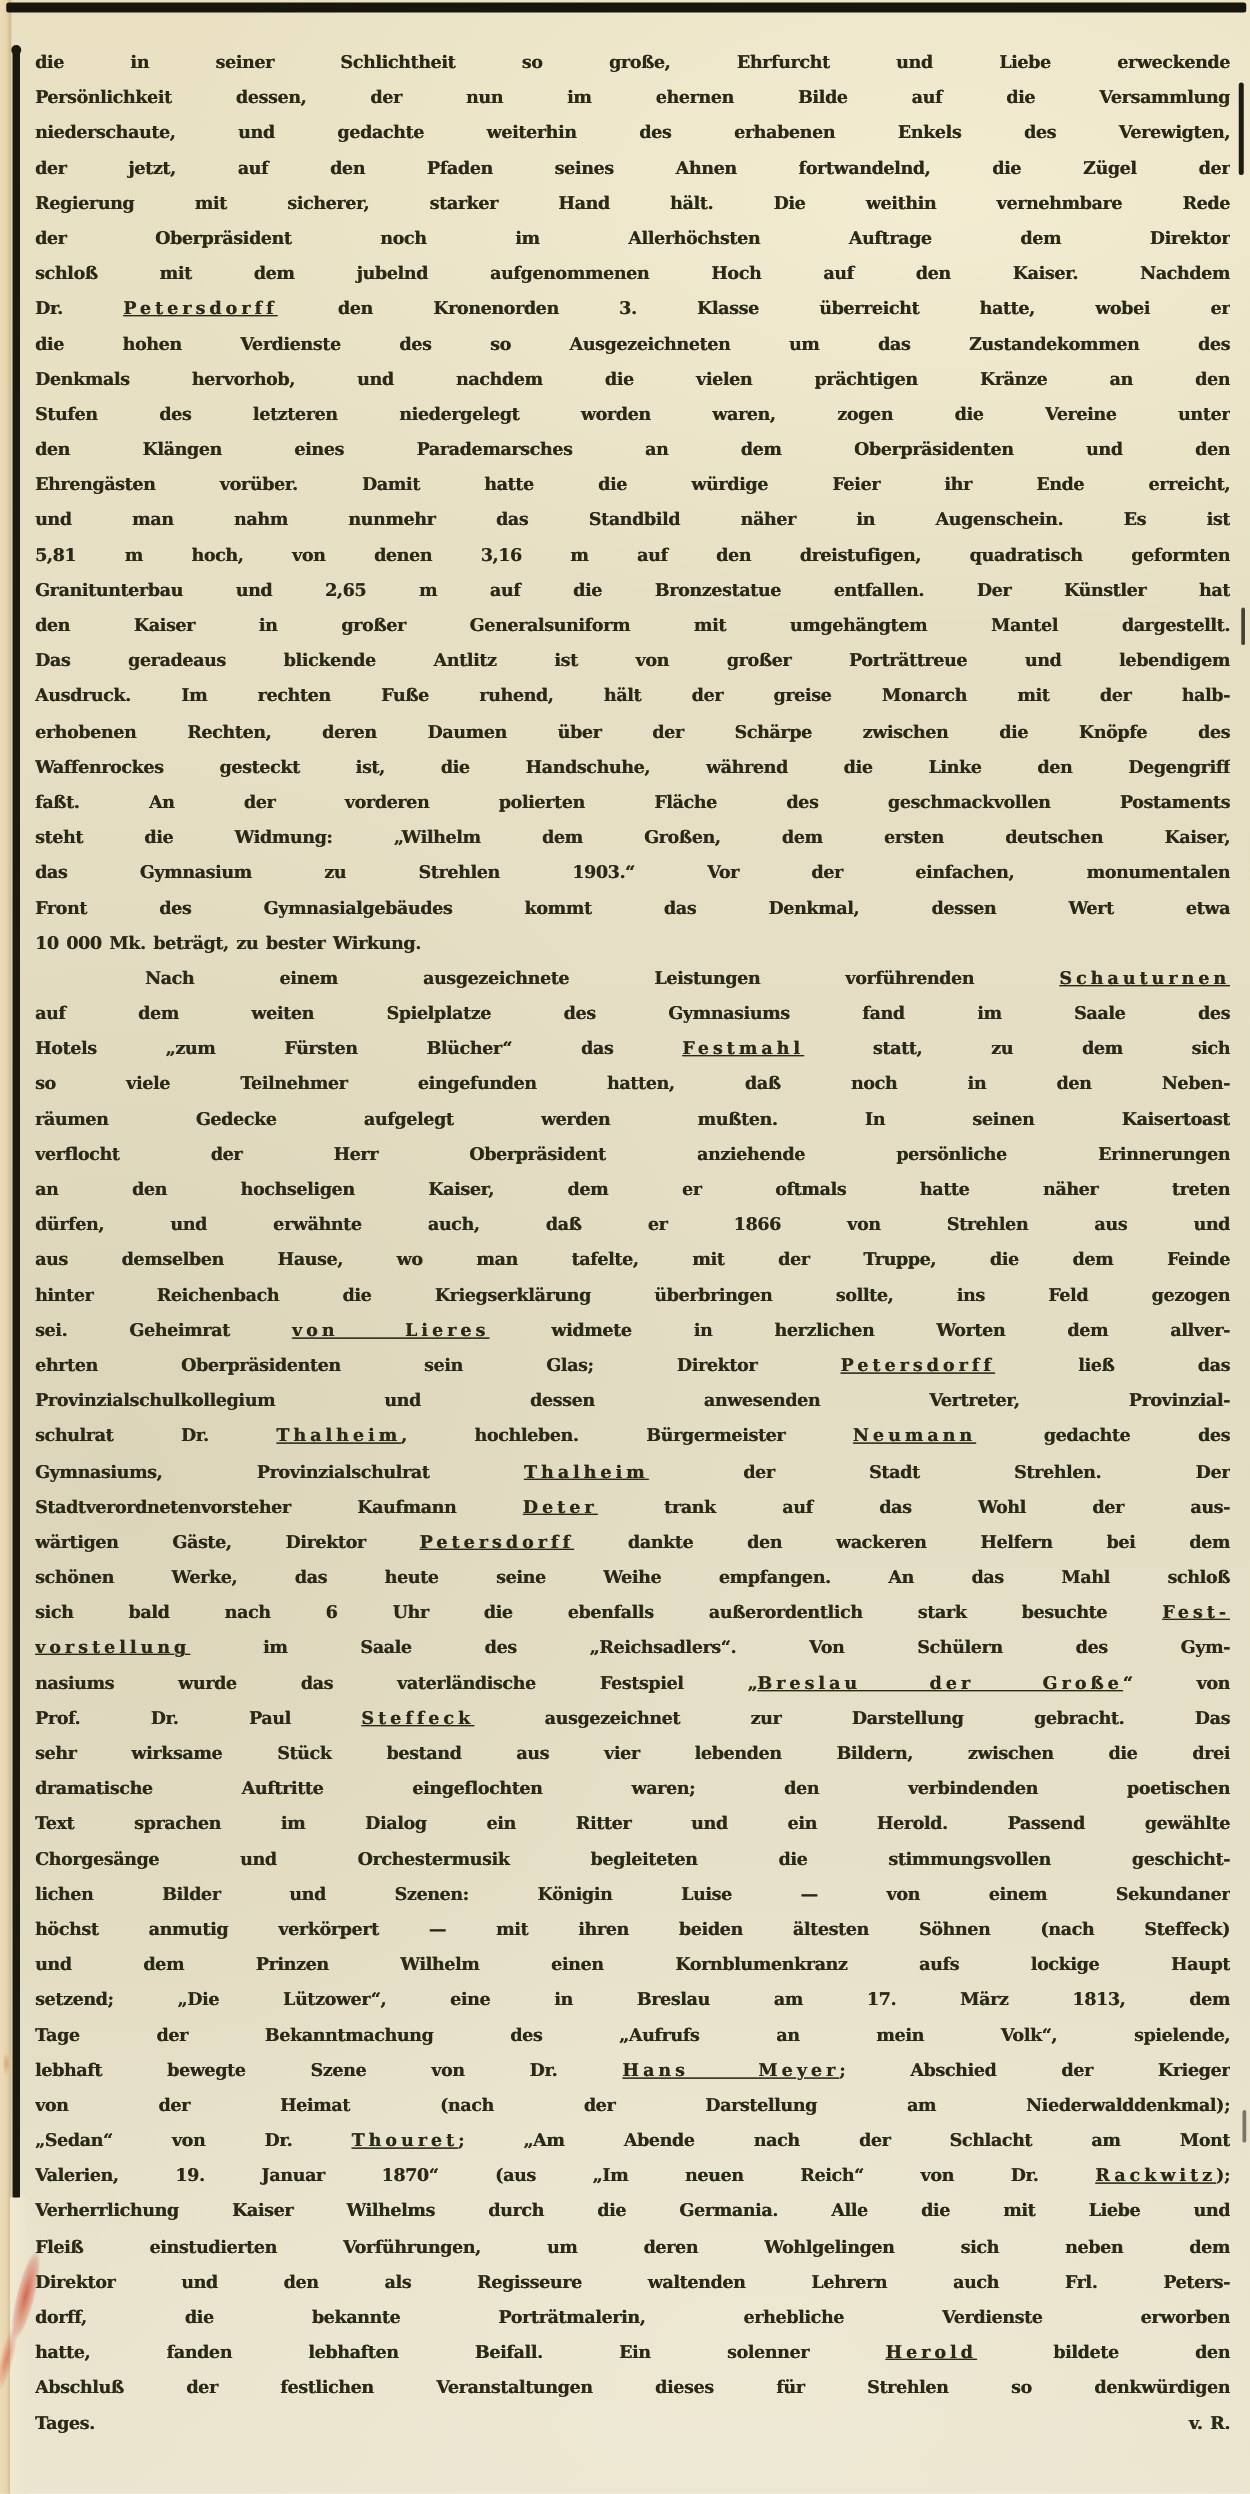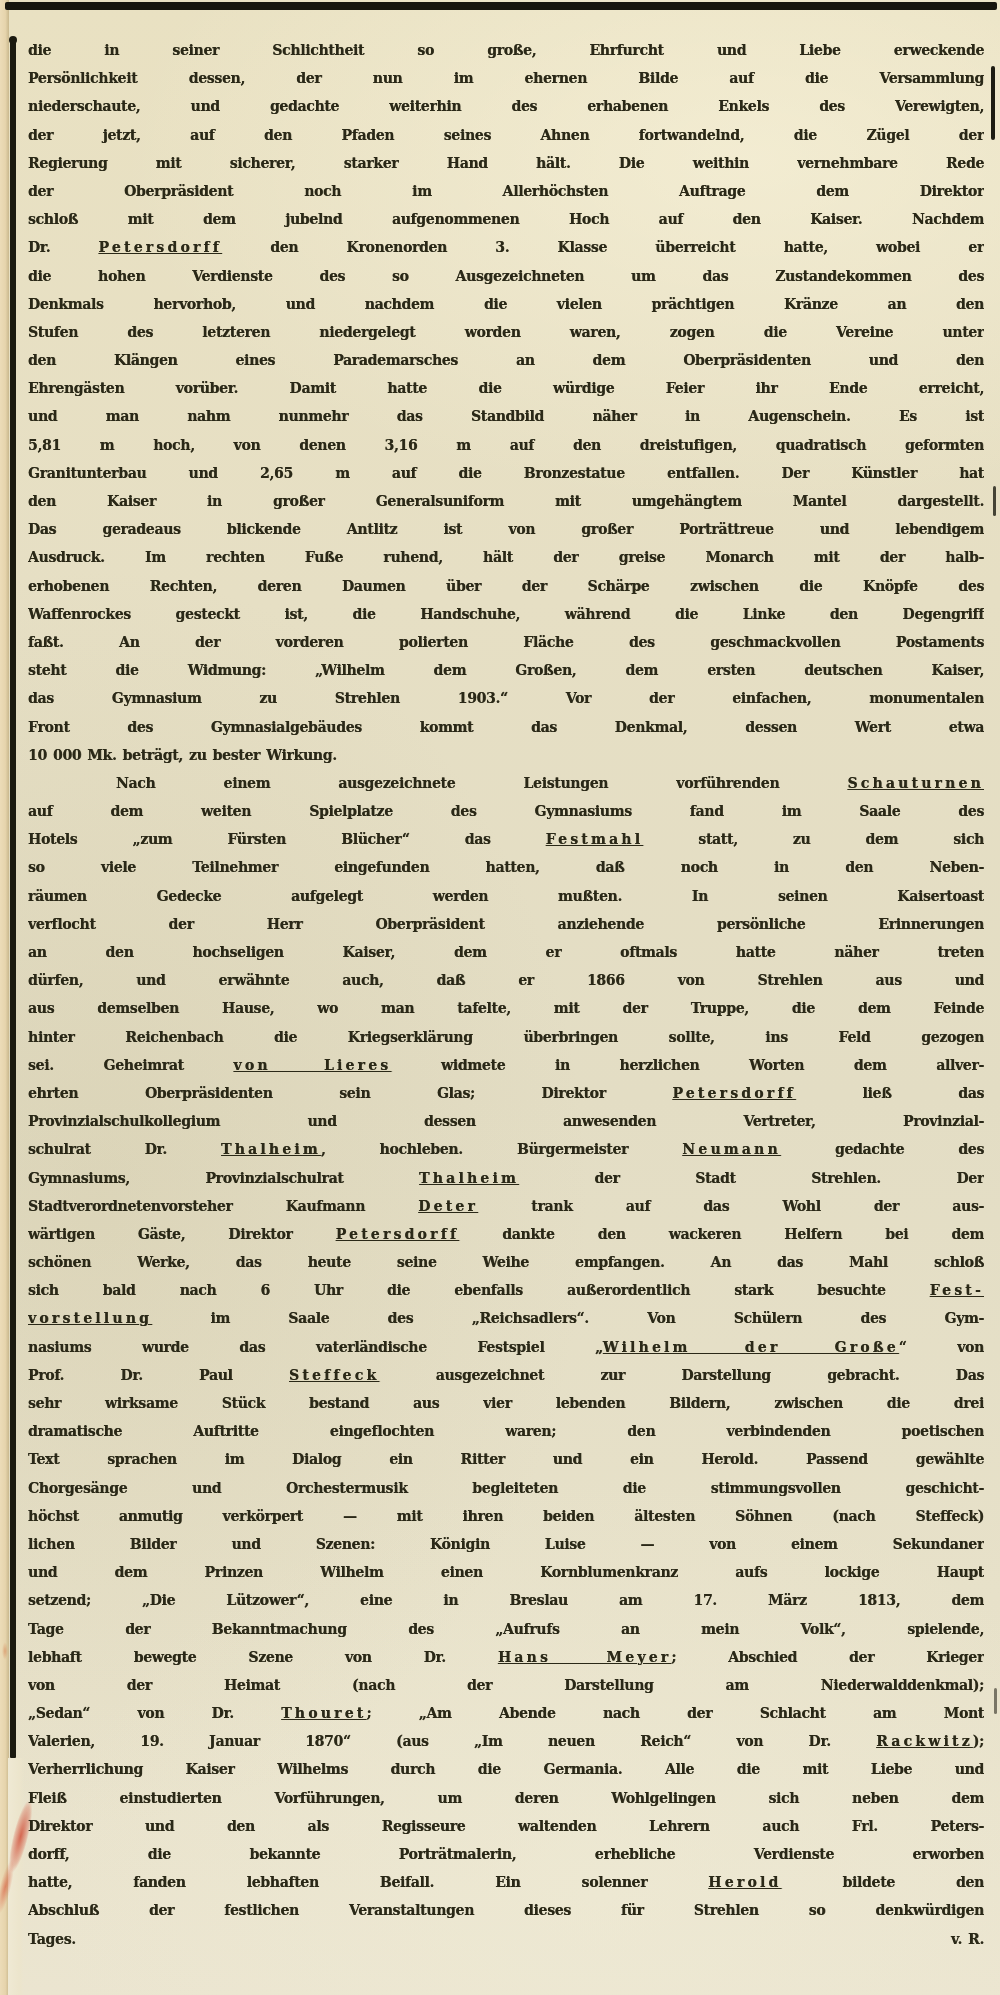--- a/index.html
+++ b/index.html
@@ -98,28 +98,28 @@
       <div class="line">sei. Geheimrat <span class="sperr">von Lieres</span> widmete in herzlichen Worten dem allver-</div>
       <div class="line">ehrten Oberpräsidenten sein Glas; Direktor <span class="sperr">Petersdorff</span> ließ das</div>
       <div class="line">Provinzialschulkollegium und dessen anwesenden Vertreter, Provinzial-</div>
       <div class="line">schulrat Dr. <span class="sperr">Thalheim</span>, hochleben. Bürgermeister <span class="sperr">Neumann</span> gedachte des</div>
       <div class="line">Gymnasiums, Provinzialschulrat <span class="sperr">Thalheim</span> der Stadt Strehlen. Der</div>
       <div class="line">Stadtverordnetenvorsteher Kaufmann <span class="sperr">Deter</span> trank auf das Wohl der aus-</div>
       <div class="line">wärtigen Gäste, Direktor <span class="sperr">Petersdorff</span> dankte den wackeren Helfern bei dem</div>
       <div class="line">schönen Werke, das heute seine Weihe empfangen. An das Mahl schloß</div>
       <div class="line">sich bald nach 6 Uhr die ebenfalls außerordentlich stark besuchte <span class="sperr">Fest-</span></div>
       <div class="line"><span class="sperr">vorstellung</span> im Saale des „Reichsadlers“. Von Schülern des Gym-</div>
-      <div class="line">nasiums wurde das vaterländische Festspiel „<span class="sperr">Wilhelm der Große</span>“ von</div>
+      <div class="line">nasiums wurde das vaterländische Festspiel „<span class="sperr">Breslau der Große</span>“ von</div>
       <div class="line">Prof. Dr. Paul <span class="sperr">Steffeck</span> ausgezeichnet zur Darstellung gebracht. Das</div>
       <div class="line">sehr wirksame Stück bestand aus vier lebenden Bildern, zwischen die drei</div>
       <div class="line">dramatische Auftritte eingeflochten waren; den verbindenden poetischen</div>
       <div class="line">Text sprachen im Dialog ein Ritter und ein Herold. Passend gewählte</div>
       <div class="line">Chorgesänge und Orchestermusik begleiteten die stimmungsvollen geschicht-</div>
+      <div class="line">lichen Bilder und Szenen: Königin Luise — von einem Sekundaner</div>
       <div class="line">höchst anmutig verkörpert — mit ihren beiden ältesten Söhnen (nach Steffeck)</div>
-      <div class="line">lichen Bilder und Szenen: Königin Luise — von einem Sekundaner</div>
       <div class="line">und dem Prinzen Wilhelm einen Kornblumenkranz aufs lockige Haupt</div>
       <div class="line">setzend; „Die Lützower“, eine in Breslau am 17. März 1813, dem</div>
       <div class="line">Tage der Bekanntmachung des „Aufrufs an mein Volk“, spielende,</div>
       <div class="line">lebhaft bewegte Szene von Dr. <span class="sperr">Hans Meyer</span>; Abschied der Krieger</div>
       <div class="line">von der Heimat (nach der Darstellung am Niederwalddenkmal);</div>
       <div class="line">„Sedan“ von Dr. <span class="sperr">Thouret</span>; „Am Abende nach der Schlacht am Mont</div>
       <div class="line">Valerien, 19. Januar 1870“ (aus „Im neuen Reich“ von Dr. <span class="sperr">Rackwitz</span>);</div>
       <div class="line">Verherrlichung Kaiser Wilhelms durch die Germania. Alle die mit Liebe und</div>
       <div class="line">Fleiß einstudierten Vorführungen, um deren Wohlgelingen sich neben dem</div>
       <div class="line">Direktor und den als Regisseure waltenden Lehrern auch Frl. Peters-</div>

